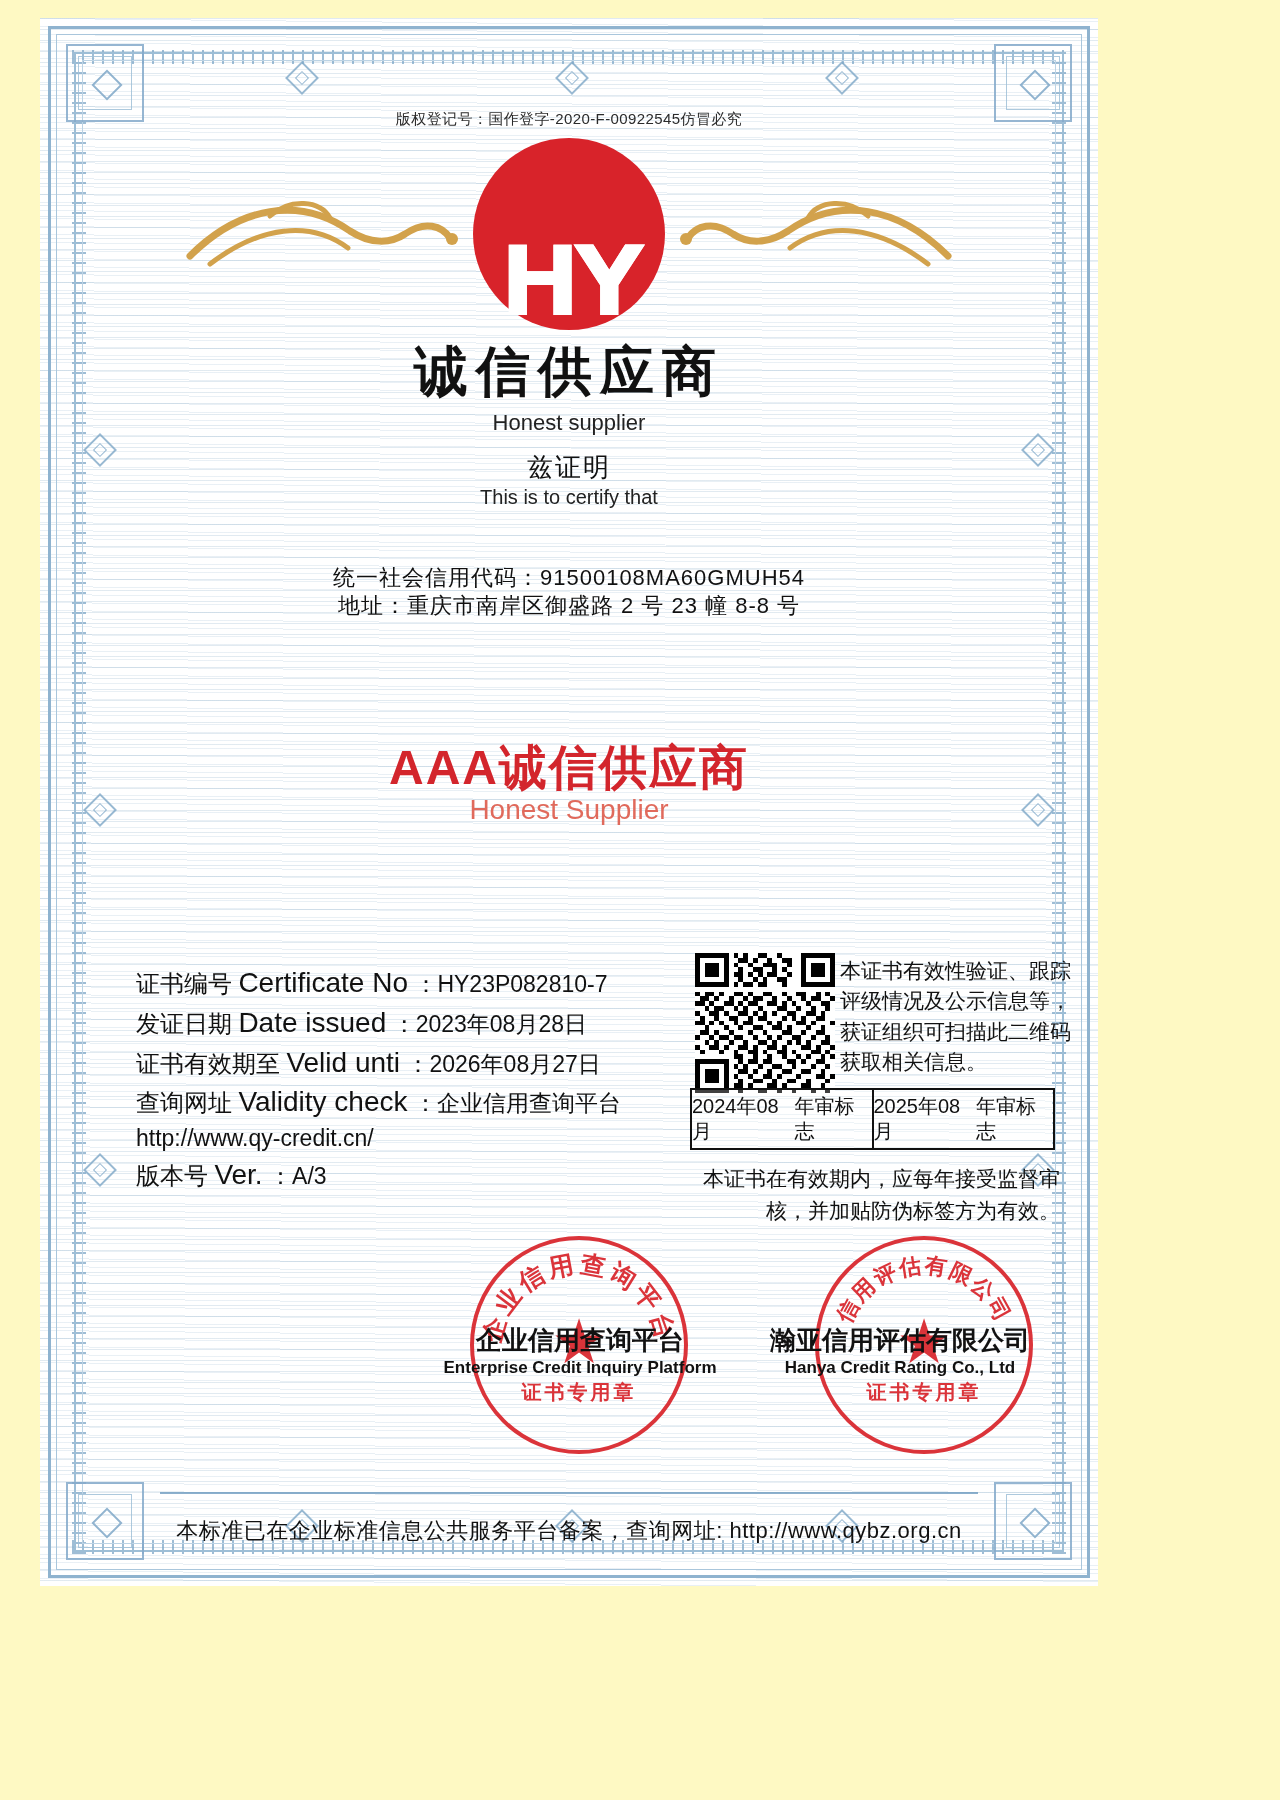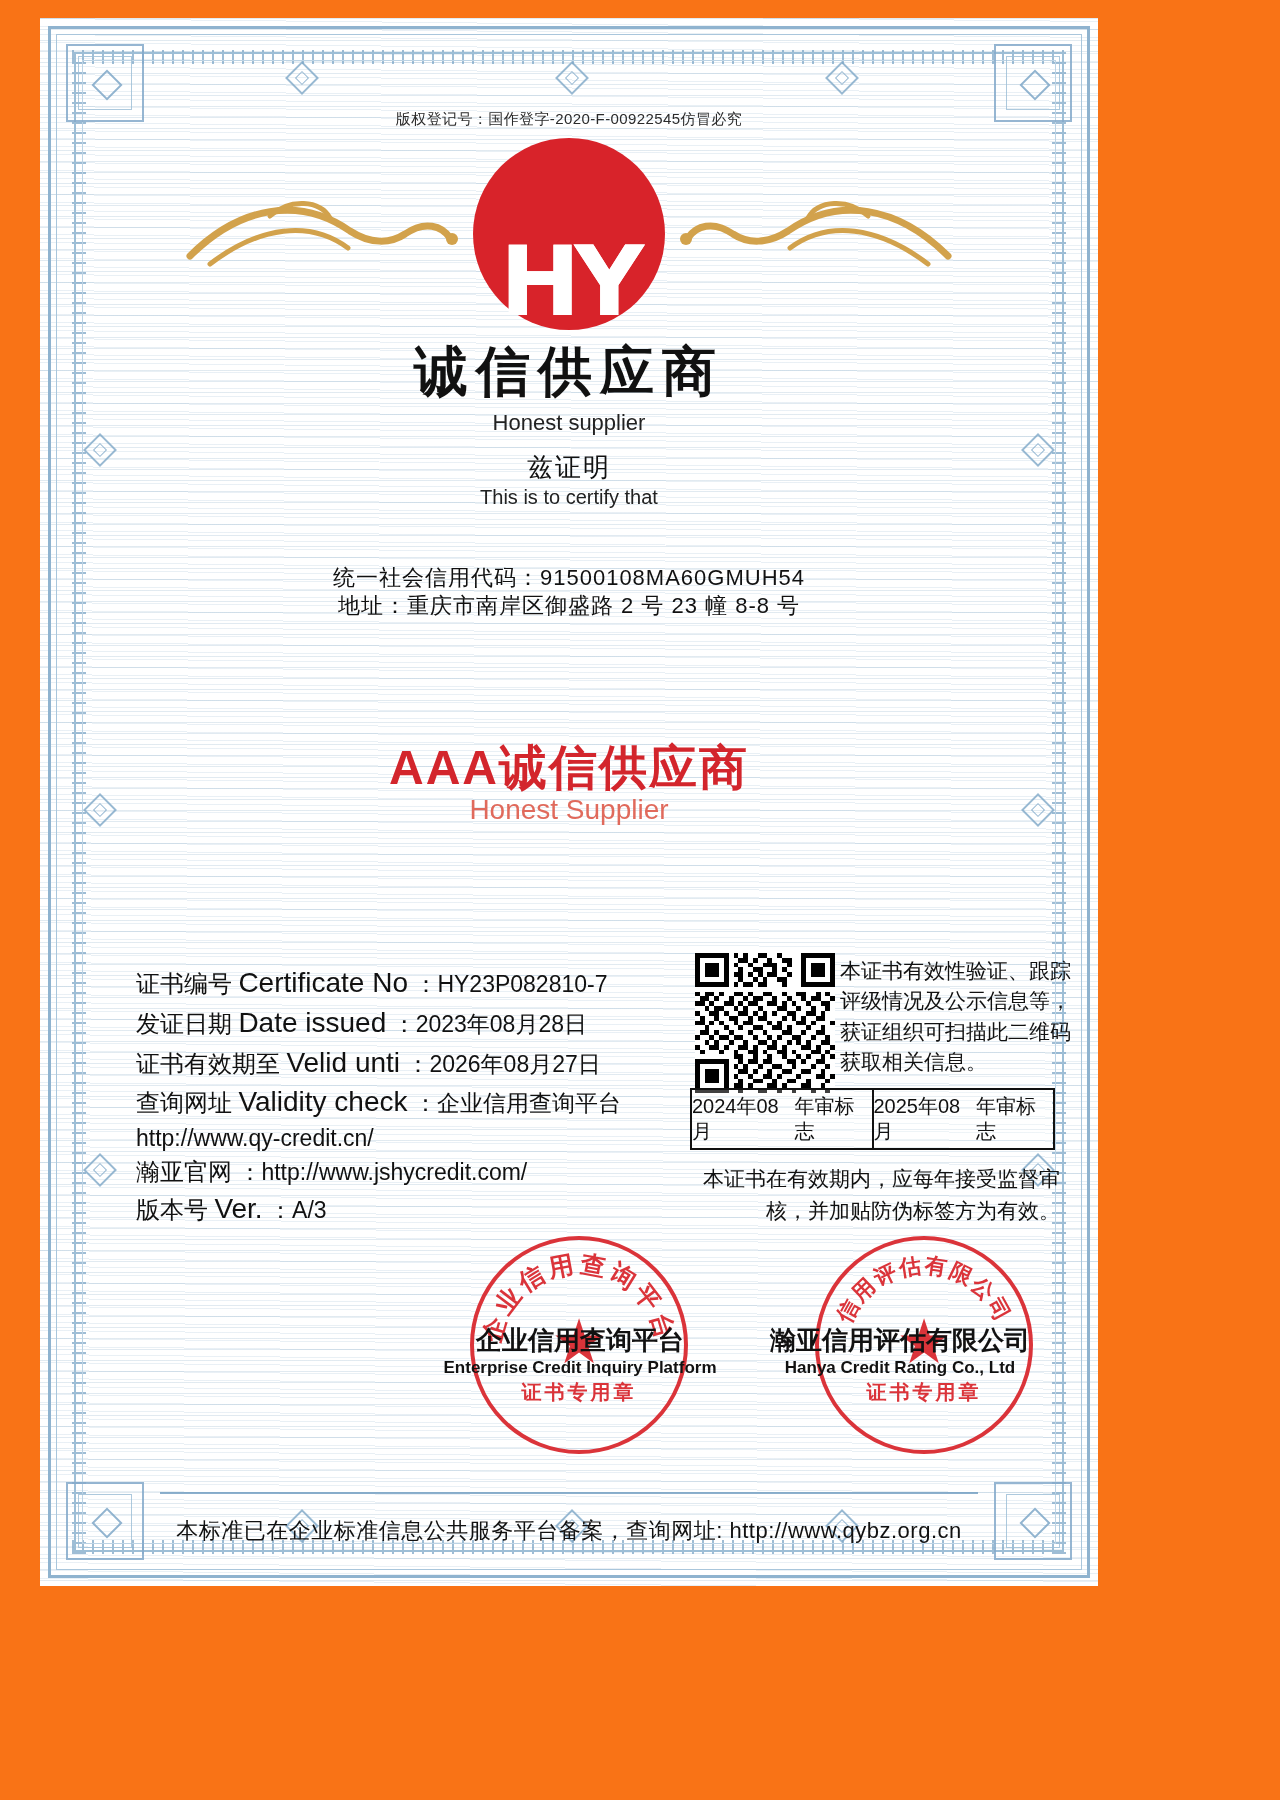--- a/index.html
+++ b/index.html
@@ -6,21 +6,21 @@
   body{
     width:1280px;height:1800px;
     background:#ffffff;
     font-family:"Liberation Sans","DejaVu Sans",sans-serif;
     overflow:hidden;
   }
   
   .page{
     position:relative;
     width:1280px;height:1800px;
-    background:#f97316;
+    background:#fef9c3;
     overflow:hidden;
   }
   .cert{
     position:absolute;
     left:40px;top:18px;
     width:1058px;height:1568px;
     background:
       linear-gradient(#ffffff,#ffffff);
     overflow:hidden;
   }
@@ -302,24 +302,20 @@
           <span class="lbl-cn">证书有效期至</span>
           <span class="lbl-en">Velid unti</span>
           <span>：2026年08月27日</span>
         </div>
         <div class="row">
           <span class="lbl-cn">查询网址</span>
           <span class="lbl-en">Validity check</span>
           <span>：企业信用查询平台</span>
         </div>
         <div class="row">http://www.qy-credit.cn/</div>
-        <div class="row">
-          <span class="lbl-cn">瀚亚官网</span>
-          <span>：http://www.jshycredit.com/</span>
-        </div>
         <div class="row">
           <span class="lbl-cn">版本号</span>
           <span class="lbl-en">Ver.</span>
           <span>：A/3</span>
         </div>
       </div>
 
       <div class="qr">
         <svg width="140" height="140" viewBox="0 0 29 29" shape-rendering="crispEdges">
           <rect width="29" height="29" fill="#ffffff"></rect>

